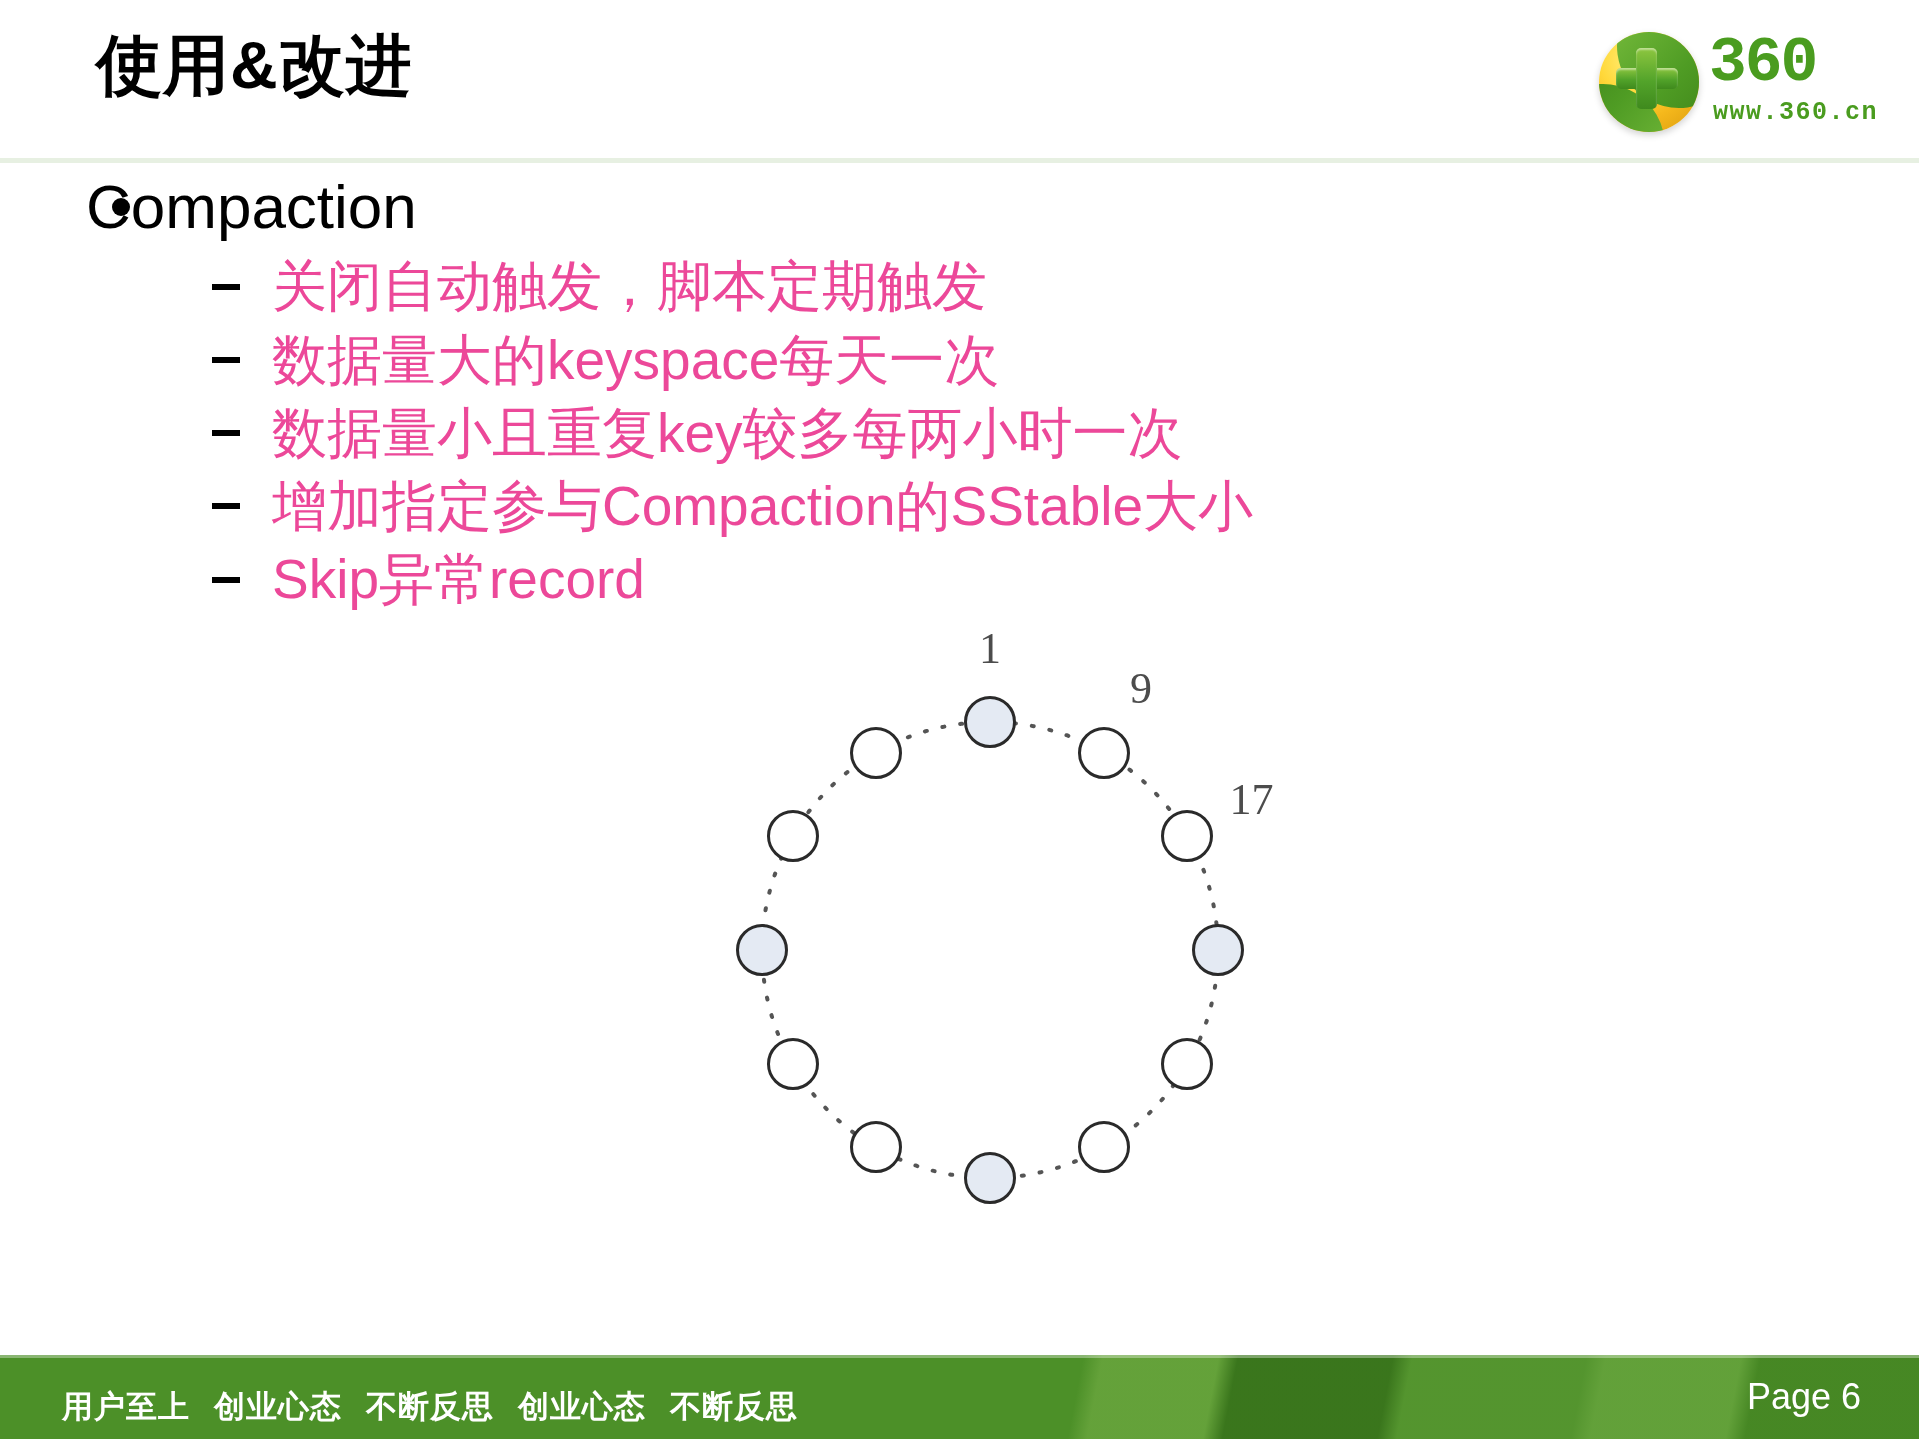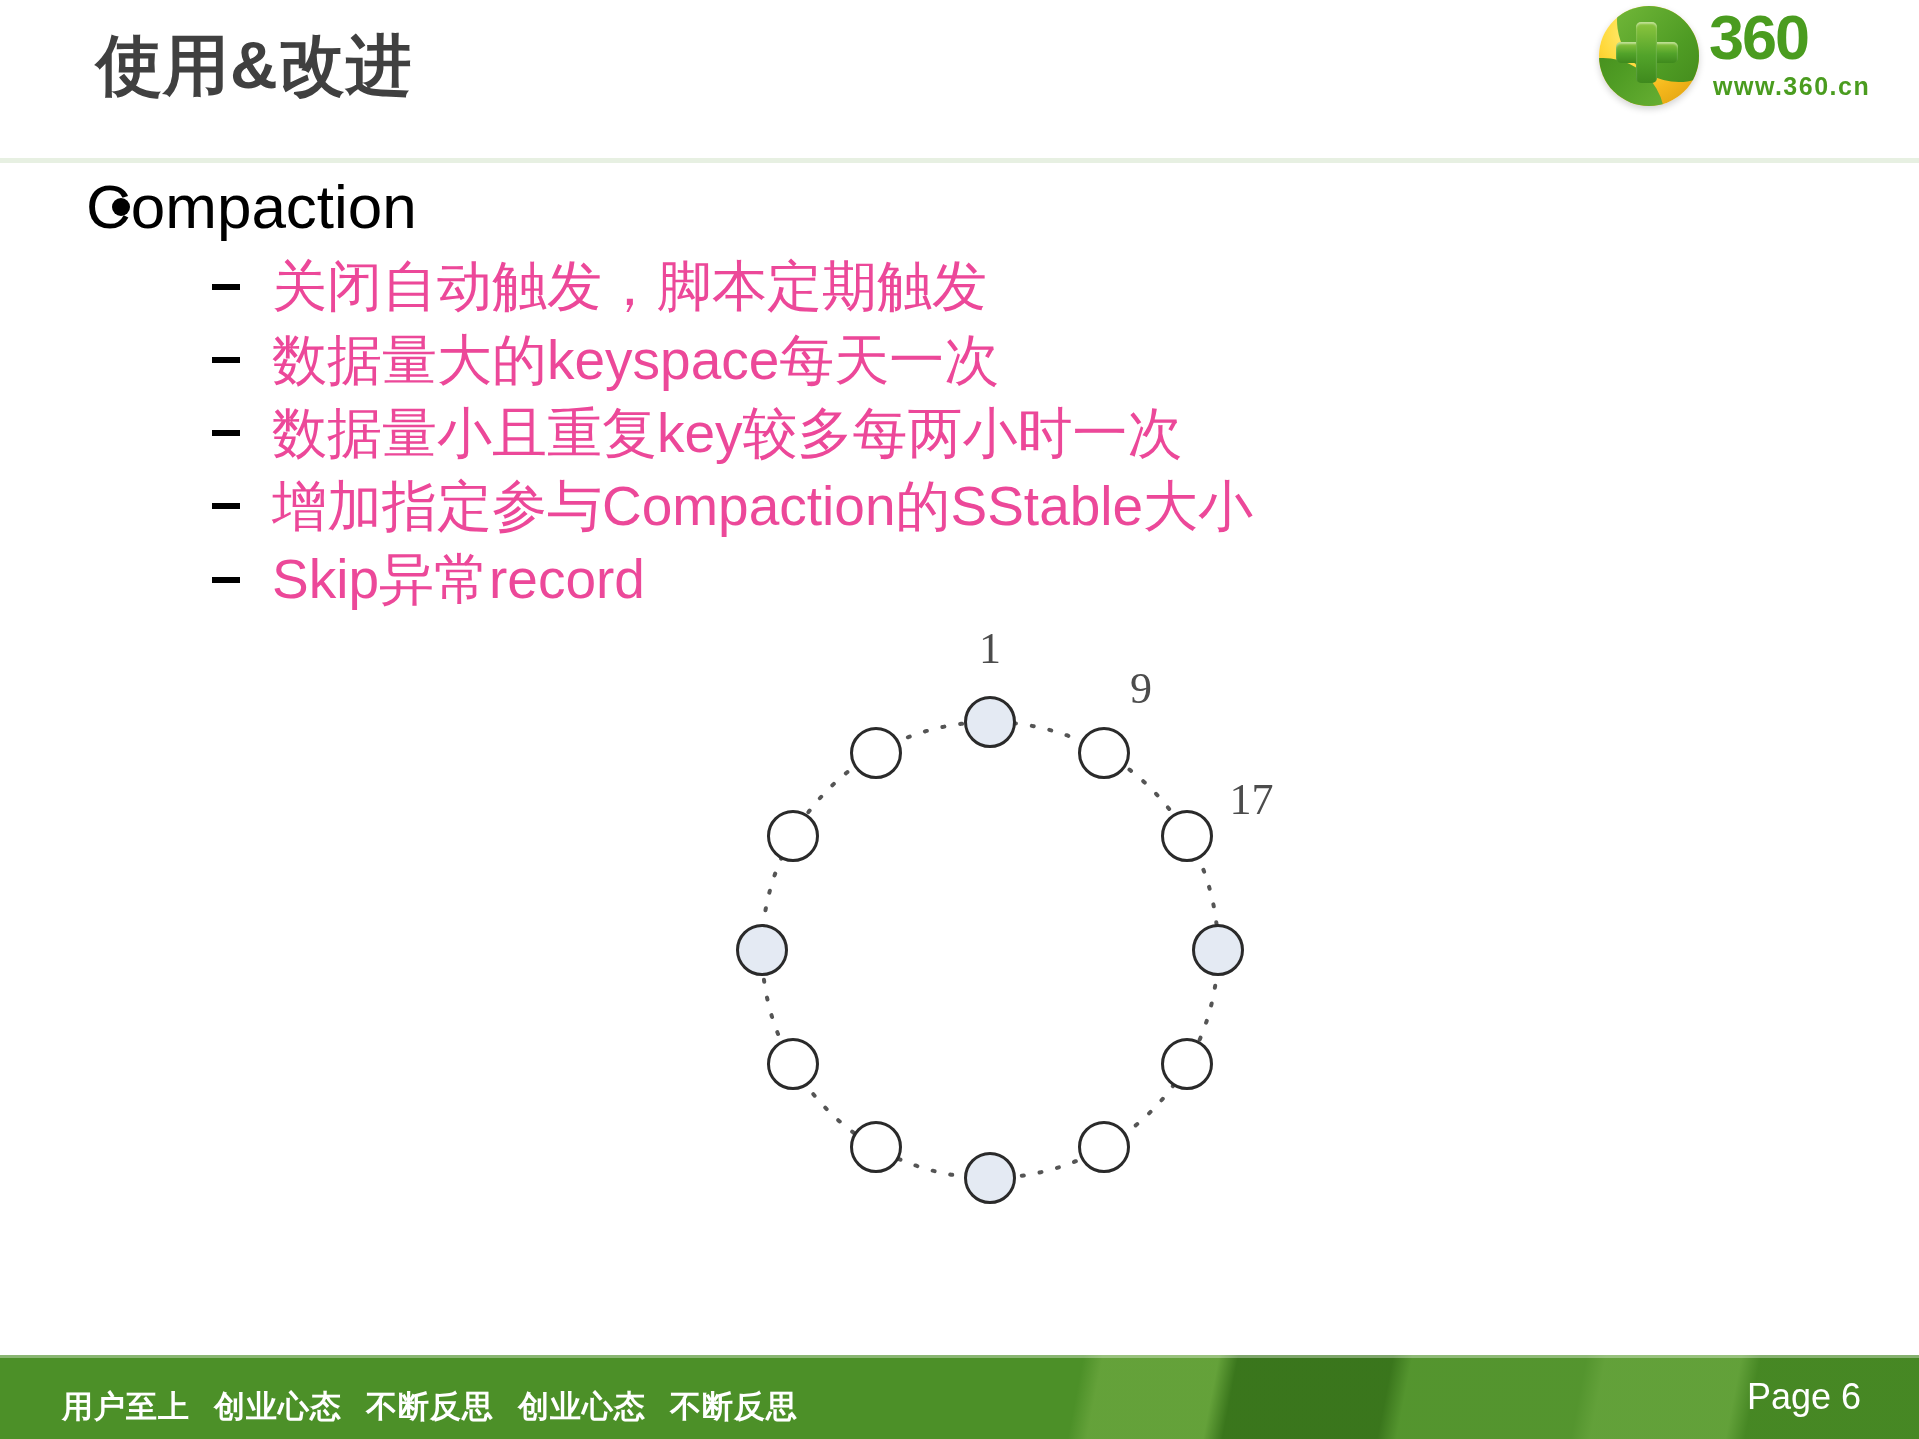--- a/index.html
+++ b/index.html
@@ -24,41 +24,42 @@
     left: 0; top: 0;
     width: 1919px;
     height: 162px;
   }
   .slide-title {
     position: absolute;
     left: 96px;
     top: 28px;
     font-size: 66px;
     font-weight: bold;
-    color: #404040;
+    color: #000000;
     letter-spacing: 1px;
     line-height: 1.15;
     white-space: nowrap;
   }
   .header-rule {
     position: absolute;
     left: 0;
     top: 158px;
     width: 1919px;
     height: 5px;
     background: #e7f0e2;
   }
 
   
   .logo {
     position: absolute;
     right: 22px;
-    top: 2px;
+    top: 28px;
     width: 300px;
     height: 108px;
+    font-family: Liberation Mono, monospace;
   }
   .logo-orb {
     position: absolute;
     left: 2px;
     top: 4px;
     width: 100px;
     height: 100px;
     border-radius: 50%;
     background:
       radial-gradient(circle at 34% 28%, #ffef7a 0%, #ffd83a 34%, #f5b81c 62%, #d99b0d 100%);

